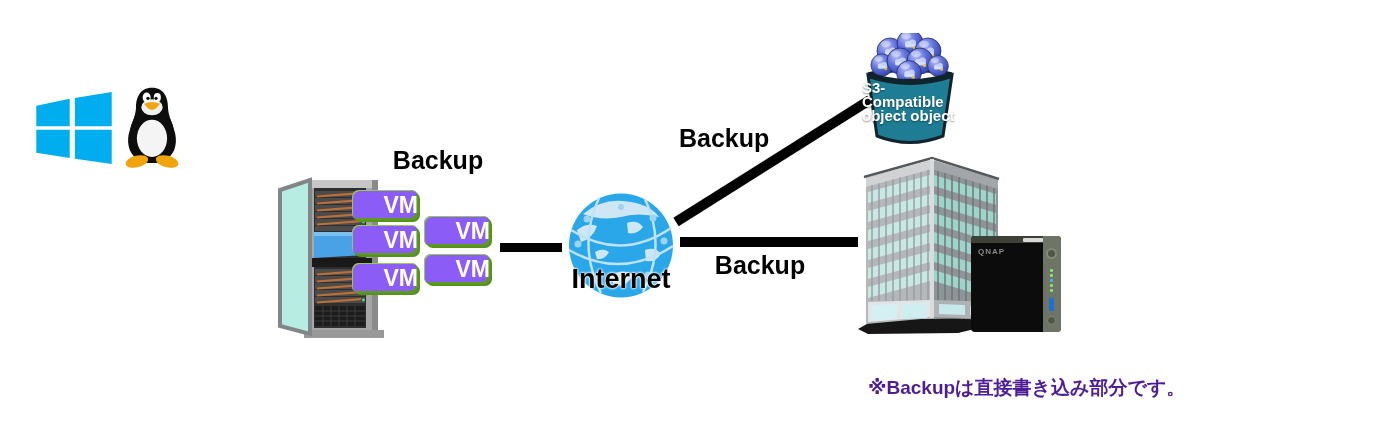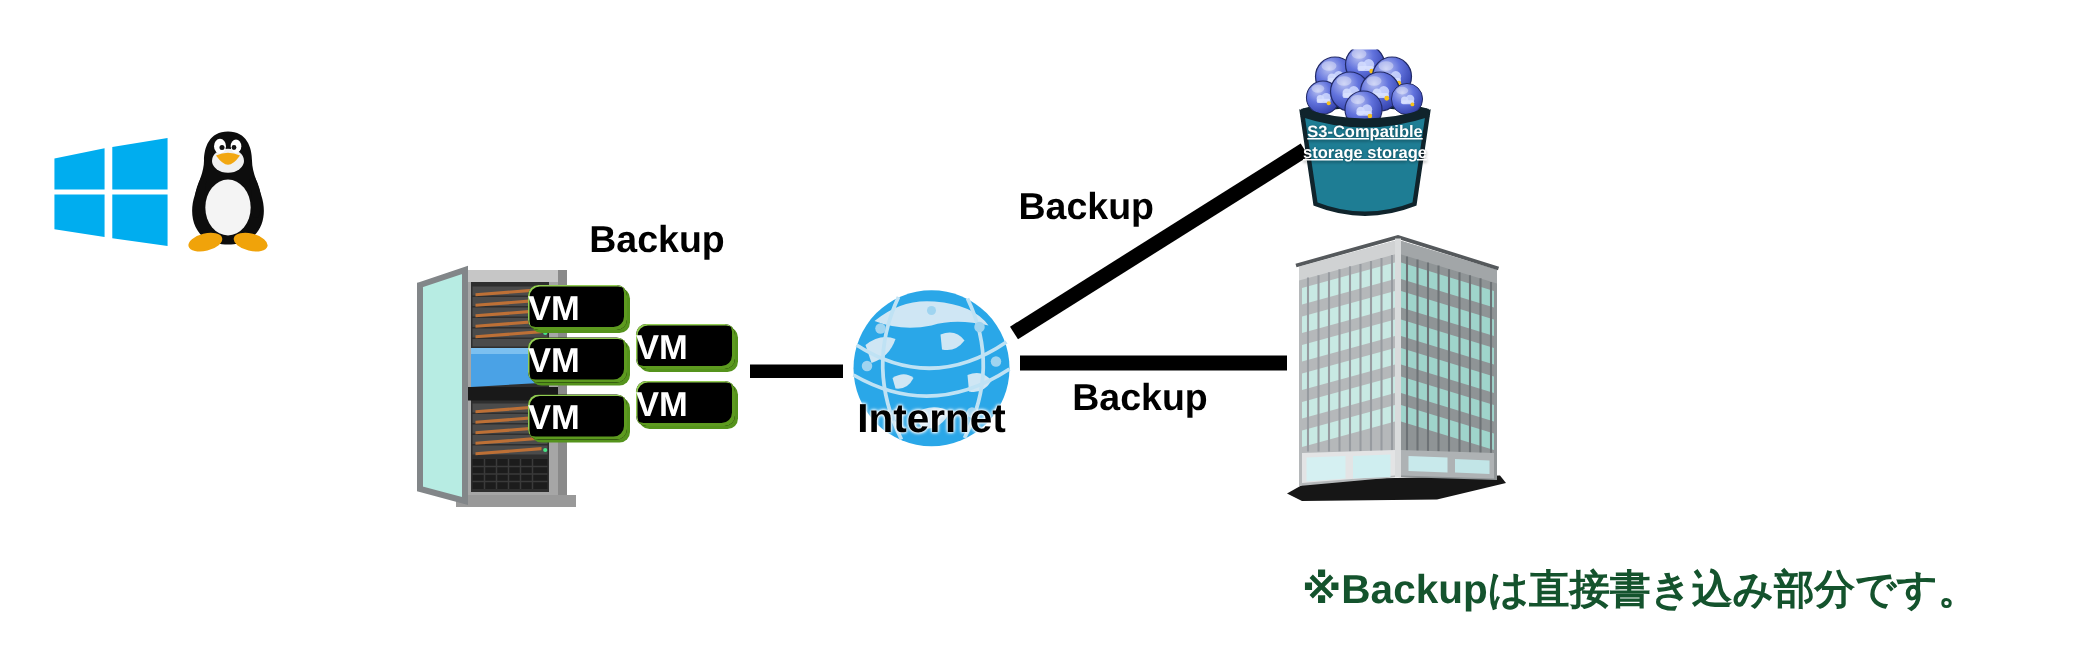--- a/index.html
+++ b/index.html
@@ -2,27 +2,27 @@
 <html><head>
 <meta charset="utf-8">
 <style>
   html,body{margin:0;padding:0;background:#fff;}
   .stage{position:relative;width:1387px;height:440px;background:#ffffff;overflow:hidden;
          font-family:"Liberation Sans","DejaVu Sans",sans-serif;}
   .line{position:absolute;background:#000;z-index:1;}
   .icon{position:absolute;z-index:2;}
   .lbl{position:absolute;font-weight:bold;color:#000;white-space:nowrap;z-index:3;}
   .lbl-center{text-align:center;}
-  .vm{position:absolute;z-index:3;width:66px;height:30px;background:#000000;border-radius:7px;
-      color:#fff;font-weight:bold;font-size:23px;line-height:30px;text-align:left;
+  .vm{position:absolute;z-index:3;width:66px;height:30px;background:#8b5cf6;border-radius:7px;
+      color:#fff;font-weight:bold;font-size:23px;line-height:30px;text-align:right;
       box-shadow:inset -2px -2px 0 #5d9a1f, inset 1px 1px 0 #92cc52, 2px 2px 0 #55931c;}
   .internet-lbl{font-size:27px;text-shadow:0 0 2px #fff,0 0 2px #fff,0 0 3px #fff;margin-top:36px;}
-  .bucket-text{position:absolute;left:0;top:48px;width:100%;text-align:center;z-index:3;
-      color:#fff;font-weight:bold;font-size:11px;line-height:14px;text-shadow:0 1px 2px rgba(0,0,0,.45);text-decoration:underline;}
-  .note{position:absolute;left:868px;top:375px;font-size:27px;font-weight:bold;color:#14532d;
+  .bucket-text{position:absolute;left:0;top:48px;width:100%;z-index:3;
+      color:#fff;font-weight:bold;font-size:15px;line-height:14px;text-shadow:0 1px 2px rgba(0,0,0,.45);}
+  .note{position:absolute;left:868px;top:375px;font-size:19px;font-weight:bold;color:#4c1d95;
       white-space:nowrap;z-index:3;}
   
   .nas{position:absolute;left:971px;top:236px;width:90px;height:96px;z-index:4;}
   .nas-body{position:absolute;inset:0;background:#0c0c0c;border-radius:4px;}
   .nas-top{position:absolute;left:0;top:0;width:90px;height:7px;background:#3d4138;border-radius:4px 4px 0 0;}
   .nas-topbar{position:absolute;left:52px;top:2px;width:24px;height:4px;background:#d9d9d9;border-radius:1px;}
   .nas-brand{position:absolute;left:7px;top:11px;font-size:8px;font-weight:bold;color:#8a8a8a;letter-spacing:1px;}
   .nas-side{position:absolute;left:72px;top:0;width:18px;height:96px;background:#6f7566;border-radius:0 4px 4px 0;}
   .nas-power{position:absolute;left:3px;top:12px;width:11px;height:11px;border-radius:50%;
       background:#50564a;border:2px solid #838a76;box-sizing:border-box;}
@@ -188,21 +188,21 @@
       <use href="#orb" transform="translate(20,32) scale(0.85)"></use>
       <use href="#orb" transform="translate(38,28)"></use>
       <use href="#orb" transform="translate(58,28)"></use>
       <use href="#orb" transform="translate(76,33) scale(0.8)"></use>
       <use href="#orb" transform="translate(47,40) scale(0.95)"></use>
       <path d="M6,42 Q48,56 90,42 L81,103 Q48,116 15,103 Z" fill="#1e7d94" stroke="#10242c" stroke-width="3"></path>
       <path d="M6,42 Q48,56 90,42" fill="none" stroke="#10242c" stroke-width="6"></path>
     </svg>
     <div class="bucket-text">
       <div>S3-Compatible</div>
-      <div>storage storage</div>
+      <div>object object</div>
     </div>
   </div>
 
   <svg class="icon" style="left:858px;top:146px;" width="148" height="188" viewBox="0 0 148 188">
     <polygon points="0,183 16,174 142,171 146,176 100,187 10,188" fill="#161616"></polygon>
     <polygon points="8,32 74,14 74,172 8,178" fill="#b5b8ba"></polygon>
     <polygon points="74,14 140,34 140,174 74,172" fill="#8f9496"></polygon>
     <polygon points="8,32 74,14 74,23 8,41" fill="#d0d2d3"></polygon>
     <polygon points="74,14 140,34 140,43 74,23" fill="#a2a6a8"></polygon>
     <polyline points="6,31 74,12 141,33" fill="none" stroke="#55595c" stroke-width="2.5"></polyline>
@@ -246,16 +246,33 @@
       <line x1="136" y1="42" x2="136" y2="156"></line>
     </g>
     <polygon points="10,156 72,154 72,171 10,176" fill="#e3e4e5"></polygon>
     <polygon points="13,159 39,158 39,173 13,175" fill="#d5f0f2"></polygon>
     <polygon points="44,158 69,157 69,172 44,173" fill="#cfeef0"></polygon>
     <polygon points="76,154 138,156 138,173 76,171" fill="#aeb2b4"></polygon>
     <polygon points="81,158 107,159 107,169 81,168" fill="#c8e9eb"></polygon>
     <polygon points="112,160 135,161 135,170 112,169" fill="#c2e5e7"></polygon>
   </svg>
 
+  <div class="nas">
+    <div class="nas-body"></div>
+    <div class="nas-top">
+      <div class="nas-topbar"></div>
+    </div>
+    <div class="nas-brand">QNAP</div>
+    <div class="nas-side">
+      <div class="nas-power"></div>
+      <div class="nas-led" style="top:33px;background:#8ce26a;"></div>
+      <div class="nas-led" style="top:38px;background:#8ce26a;"></div>
+      <div class="nas-led" style="top:43px;background:#3fb6e8;"></div>
+      <div class="nas-led" style="top:48px;background:#8ce26a;"></div>
+      <div class="nas-led" style="top:53px;background:#8ce26a;"></div>
+      <div class="nas-usb"></div>
+      <div class="nas-btn"></div>
+    </div>
+  </div>
 
   <div class="note">※Backupは直接書き込み部分です。</div>
 
 </div>
 
 </body></html>

